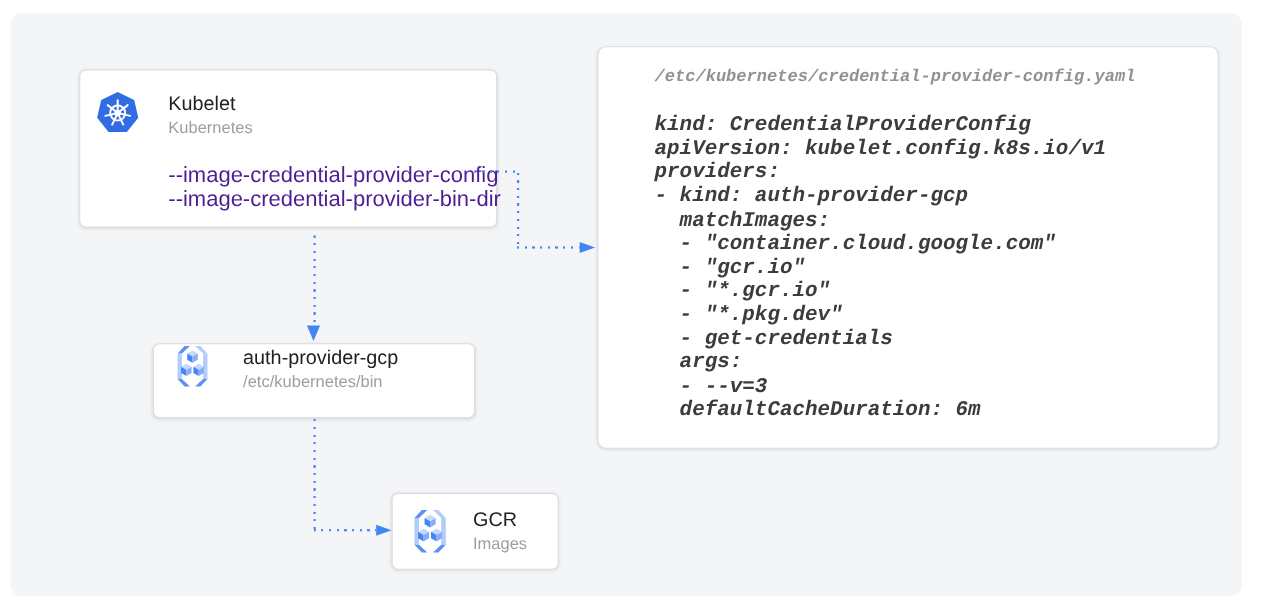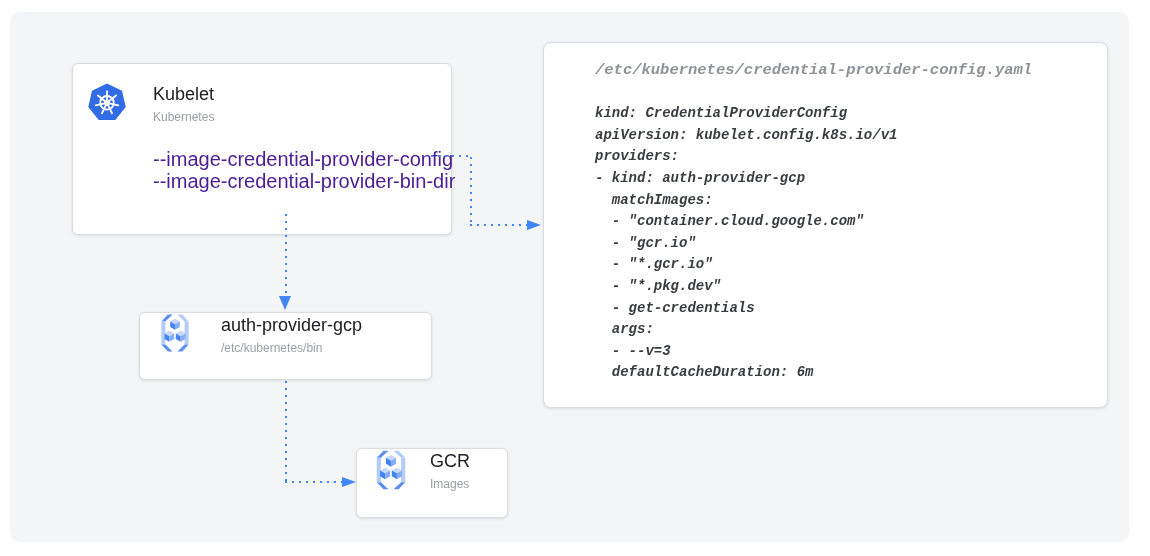--- a/index.html
+++ b/index.html
@@ -10,42 +10,42 @@
   }
   .canvas {
     position:absolute; left:10px; top:12px; width:1119px; height:530px;
     background:#f4f5f6; border-radius:10px;
   }
   .card {
     position:absolute; background:#ffffff; border:1px solid #d9dce0;
     border-radius:6px; box-shadow:0 1px 3px rgba(60,64,67,.13); z-index:2;
   }
   
-  .kubelet-card { left:72px; top:63px; width:380px; height:172px; padding:18px 0 0 14px; display:flex; align-items:flex-start; }
+  .kubelet-card { left:72px; top:63px; width:380px; height:144px; padding:18px 0 0 14px; display:flex; align-items:flex-start; }
   .kubelet-text { margin-left:26px; }
   .node-title { font-size:18px; line-height:24px; color:#202124; }
-  .node-sub { font-size:12px; line-height:22px; color:#9aa0a6; }
+  .node-sub { font-size:15px; line-height:22px; color:#9aa0a6; }
   .flags { margin-top:20px; }
   .flag { font-size:20px; line-height:22px; color:#4c1d95; white-space:pre; }
   
   .auth-card { left:139px; top:312px; width:293px; height:68px; display:flex; align-items:flex-start; padding-left:15px; }
   .auth-card .node-text { margin-left:26px; }
   
-  .gcr-card { left:356px; top:448px; width:152px; height:70px; display:flex; align-items:flex-start; padding-left:13px; }
+  .gcr-card { left:356px; top:448px; width:152px; height:70px; display:flex; align-items:center; padding-left:13px; }
   .gcr-card .node-text { margin-left:18px; }
   
   .config-card { left:543px; top:42px; width:565px; height:366px; border-radius:8px; padding:17px 0 0 51px; }
   .code-header {
     font-family:"Liberation Mono", monospace; font-style:italic; font-weight:bold;
     font-size:15.5px; line-height:21.6px; color:#8f9398; white-space:pre;
   }
   .code-body { margin-top:21.6px; }
   .code-line {
     font-family:"Liberation Mono", monospace; font-style:italic; font-weight:bold;
-    font-size:14px; line-height:21.6px; color:#3a3d40; white-space:pre;
+    font-size:19px; line-height:21.6px; color:#3a3d40; white-space:pre;
   }
   
   .dot-h { position:absolute; height:2px; z-index:5;
     background-image:repeating-linear-gradient(to right,#4285f4 0,#4285f4 2px,transparent 2px,transparent 7px); }
   .dot-v { position:absolute; width:2px; z-index:5;
     background-image:repeating-linear-gradient(to bottom,#4285f4 0,#4285f4 2px,transparent 2px,transparent 7px); }
   .arr-right { position:absolute; width:0; height:0; z-index:5;
     border-top:5px solid transparent; border-bottom:5px solid transparent; border-left:14px solid #4285f4; }
   .arr-down { position:absolute; width:0; height:0; z-index:5;
     border-left:6px solid transparent; border-right:6px solid transparent; border-top:14px solid #4285f4; }

